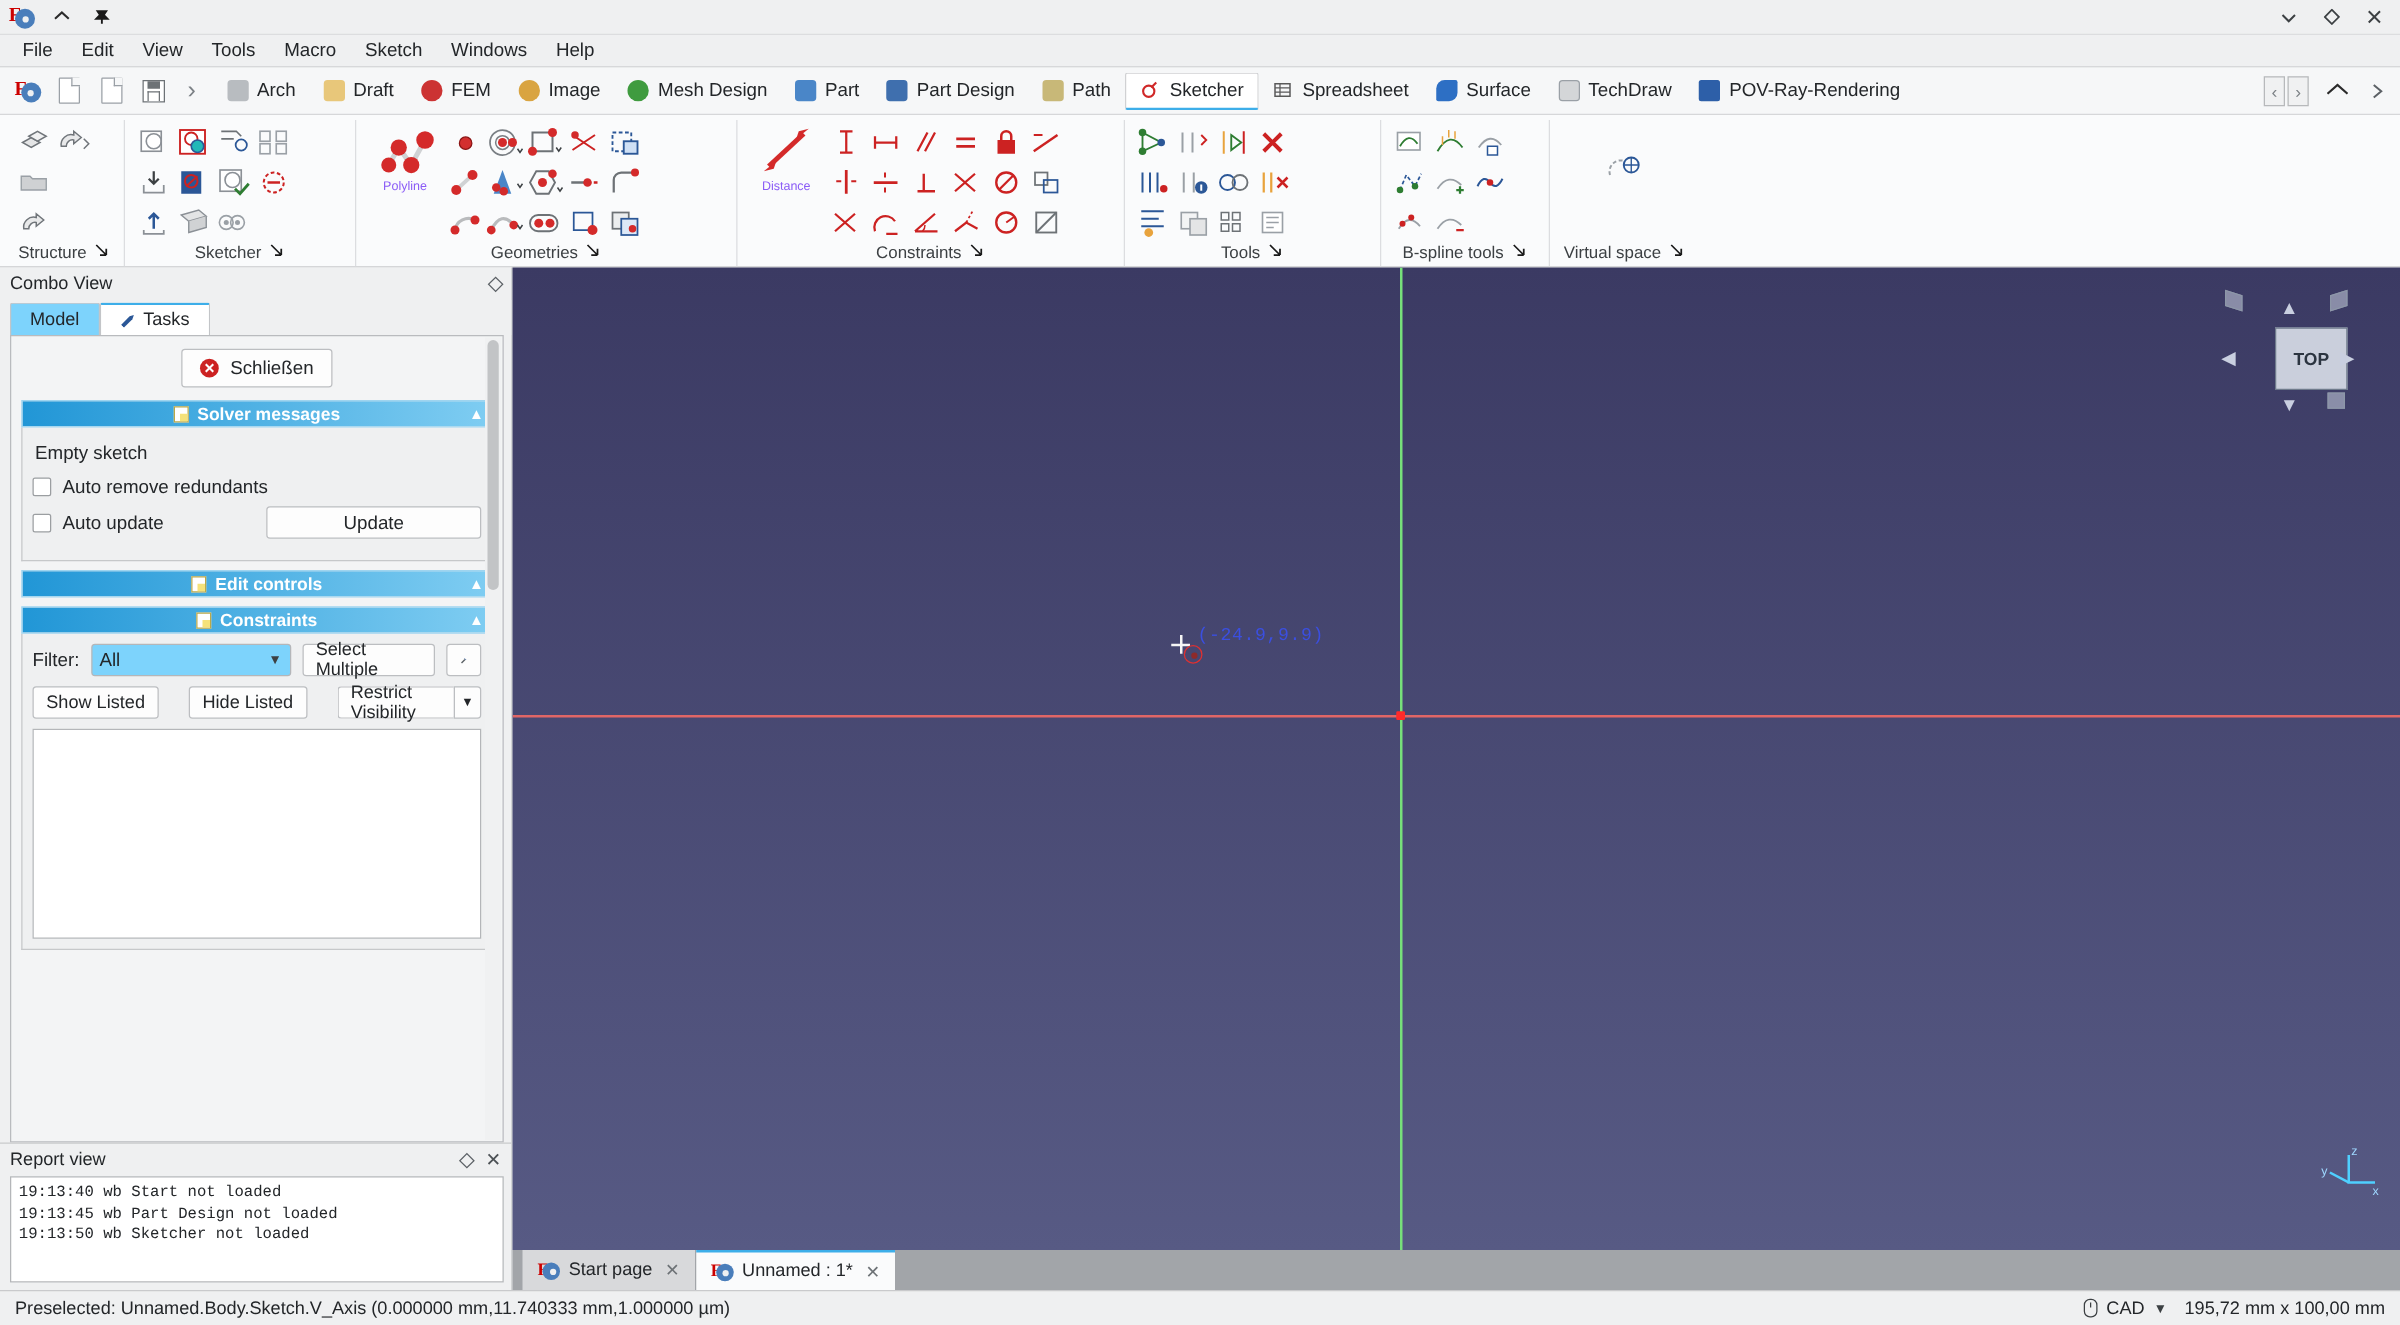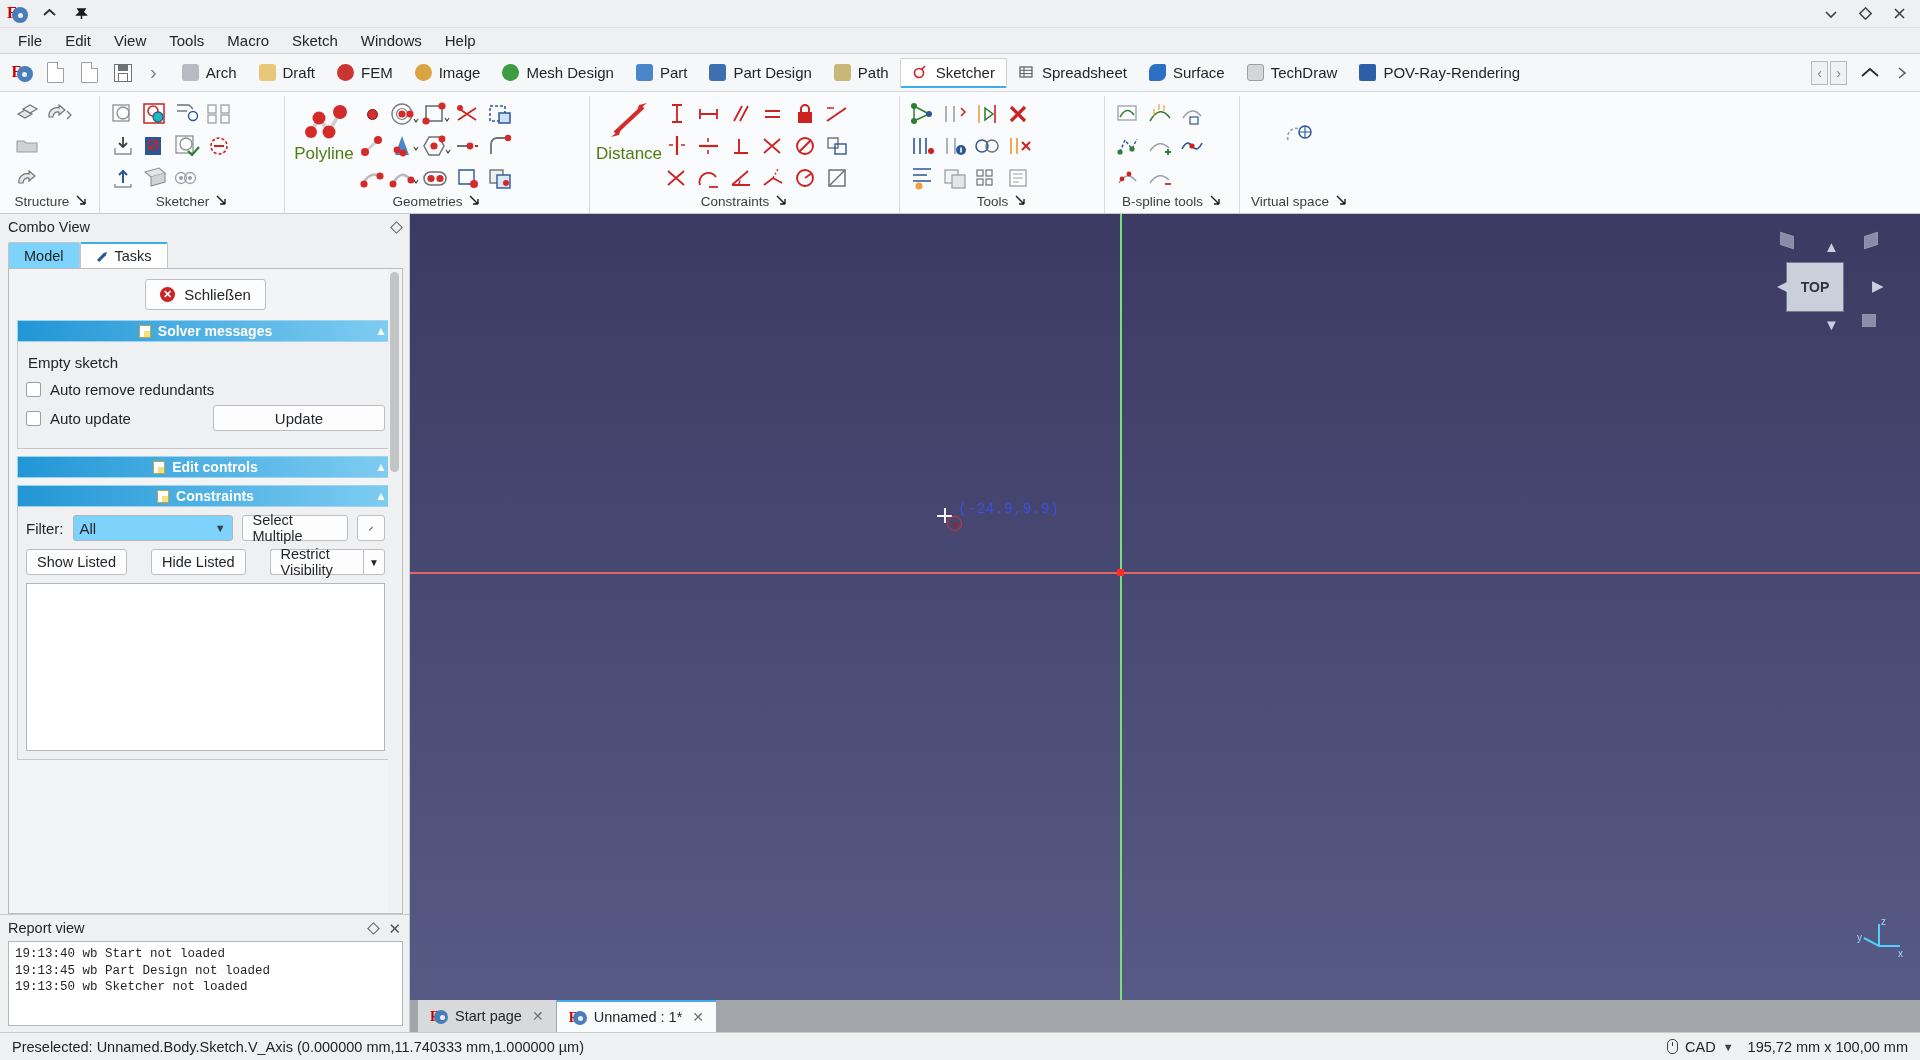--- a/index.html
+++ b/index.html
@@ -84,21 +84,21 @@
   .rib-group + .rib-group { border-left: 1px solid #dcdde0; }
   .rib-icons { display: flex; flex: 1; align-items: flex-start; gap: 2px; padding-top: 3px;}
   .rib-col { display: flex; flex-direction: column; gap: 2px; }
   .ri { width: 30px; height: 30px; display:flex; align-items:center; justify-content:center; position: relative; }
   .rib-label {
     text-align: center; font-size: 13.5px; color: #3c4043; padding-bottom: 4px;
     display: flex; align-items: center; justify-content: center; gap: 6px;
   }
   .rib-expand { font-size: 12px; color: #1a1a1a; }
   .big-btn { display:flex; flex-direction: column; align-items:center; justify-content:center; width: 62px; }
-  .big-btn .cap { font-size: 17px; color:#4d7c0f; margin-top: 1px; }
+  .big-btn .cap { font-size: 10px; color:#8b5cf6; margin-top: 1px; }
   .dot-red { width:11px;height:11px;border-radius:50%;background:#d32f2f;border:1px solid #8a1414; }
 
   
   .main { flex: 1; display: flex; min-height: 0; }
 
   
   .dock { width: 410px; display: flex; flex-direction: column; background: #eff0f1; border-right: 1px solid #c9cacc; }
   .dock-title {
     height: 26px; display: flex; align-items: center; padding: 0 8px;
     font-size: 14.5px; color: #232629;
@@ -203,21 +203,21 @@
     font-size: 14.5px; letter-spacing: 0.5px; white-space:nowrap;
   }
   .cross { position:absolute; width: 15px; height: 15px; }
   .cross::before { content:''; position:absolute; left:7px; top:0; width:1.6px; height:15px; background:#f5f5f5; }
   .cross::after { content:''; position:absolute; top:7px; left:0; height:1.6px; width:15px; background:#f5f5f5; }
   .pt-marker { position:absolute; width: 15px; height: 15px; border: 1.6px solid #e03030; border-radius:50%; }
   .pt-marker::after { content:''; position:absolute; left:4.5px; top:4.5px; width:5px; height:5px; border-radius:50%; background:#8e2a2a; }
 
   .navcube { position:absolute; right: 28px; top: 18px; width: 120px; height: 120px; }
   .nc-box {
-    position:absolute; left: 14px; top: 30px; width: 58px; height: 50px;
+    position:absolute; left: 48px; top: 30px; width: 58px; height: 50px;
     background: rgba(226,232,240,0.86); border: 1.5px solid #6f7b8c;
     display:flex; align-items:center; justify-content:center;
     font-size: 14px; color:#2b3440; font-weight: 600;
   }
   .nc-arrow { position:absolute; color:#c9cfe0; font-size: 15px; }
   .nc-corner { position:absolute; width: 14px; height: 13px; background: rgba(200,208,222,0.55); border:1px solid #8d97a8; }
   .axis-gizmo { position:absolute; right: 16px; bottom: 32px; width: 48px; height: 48px; }
   .ag-line { position:absolute; background:#4fd0ff; }
   .ag-lbl { position:absolute; font-size: 10px; color:#9fd8ff; font-family:"Liberation Sans",sans-serif; }
 

